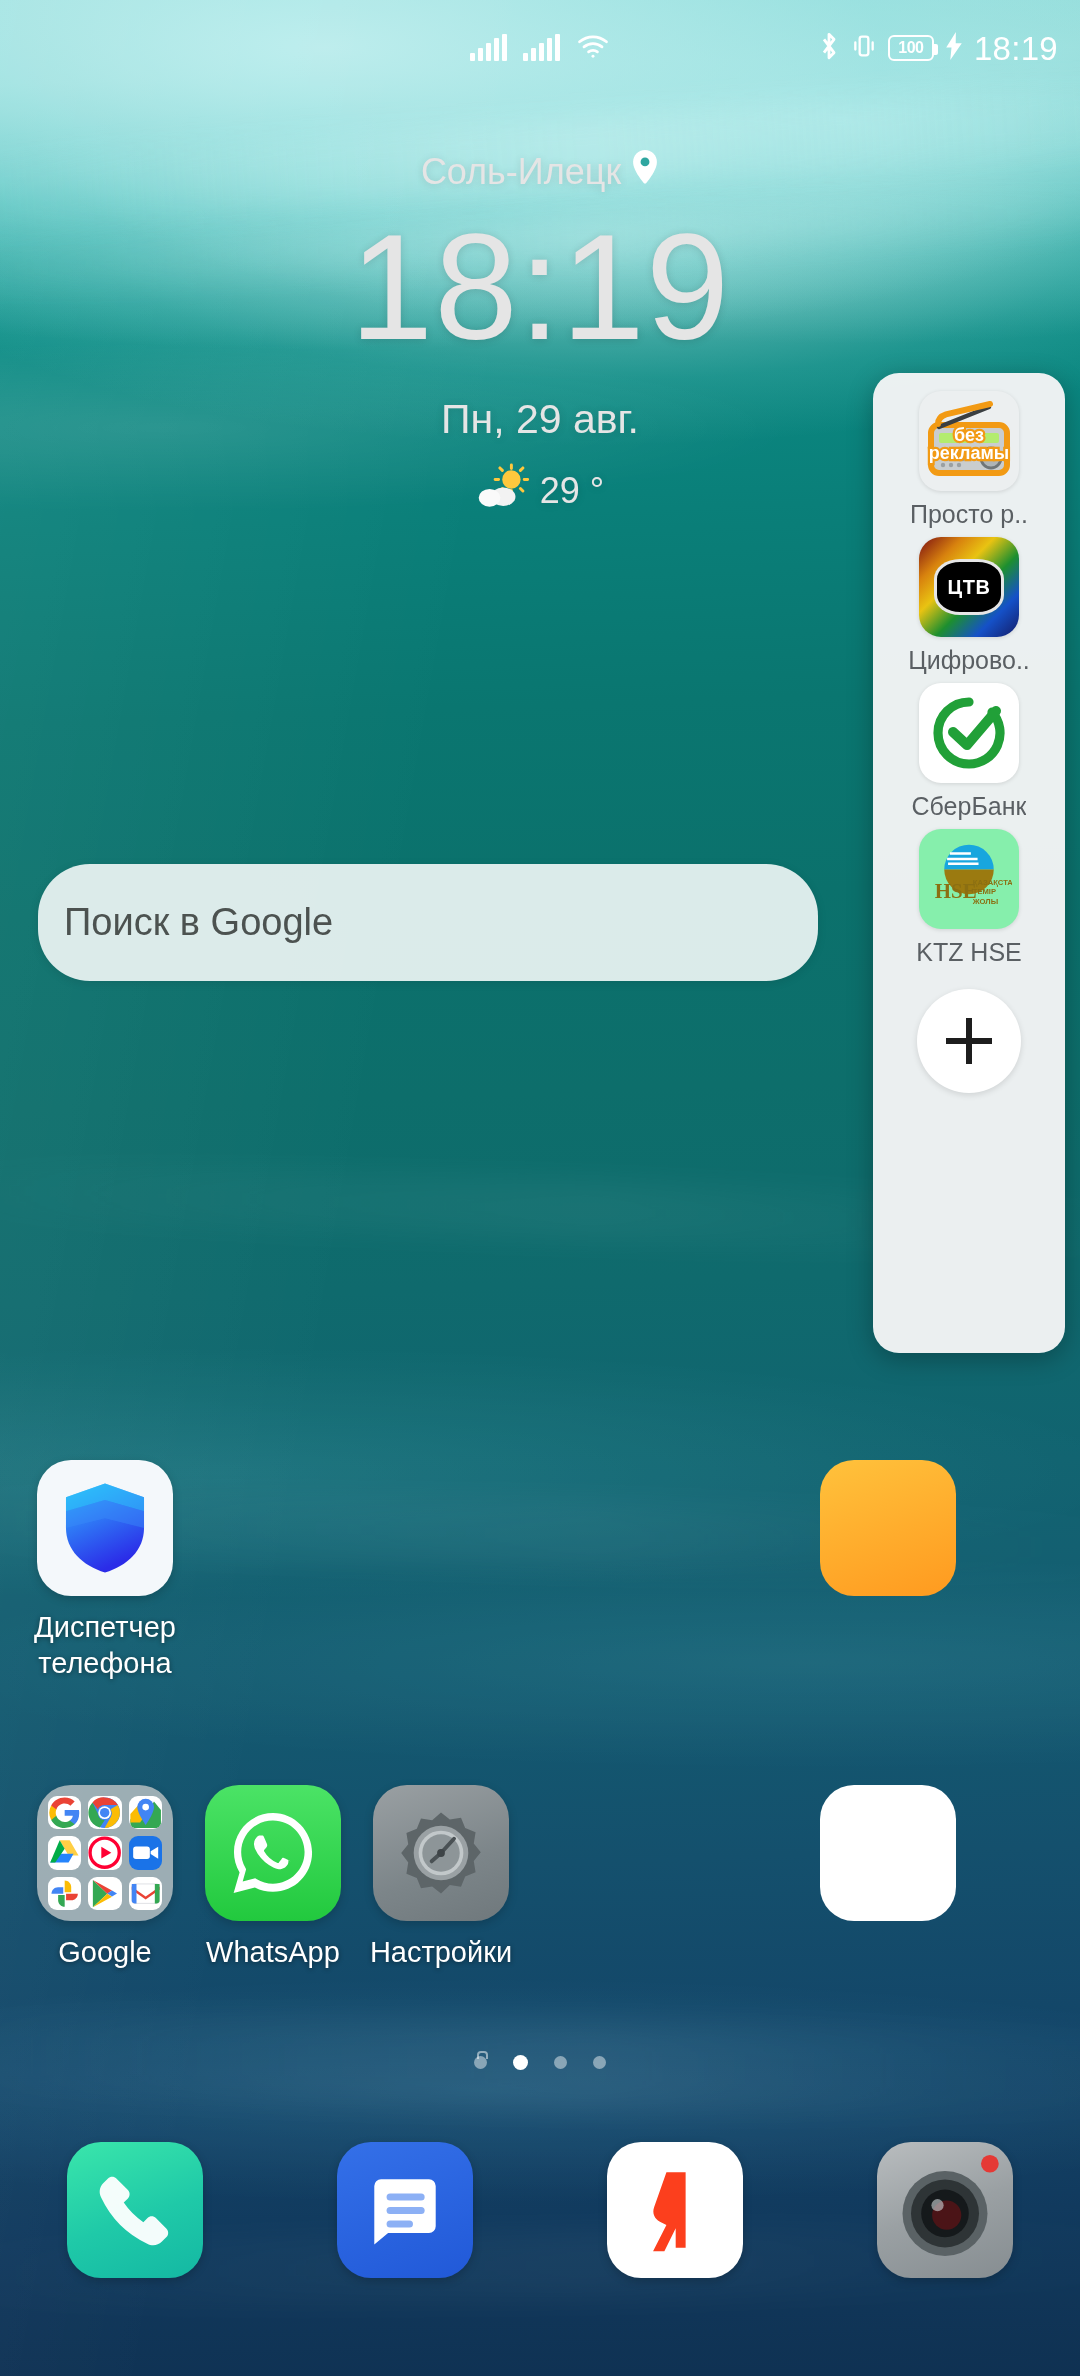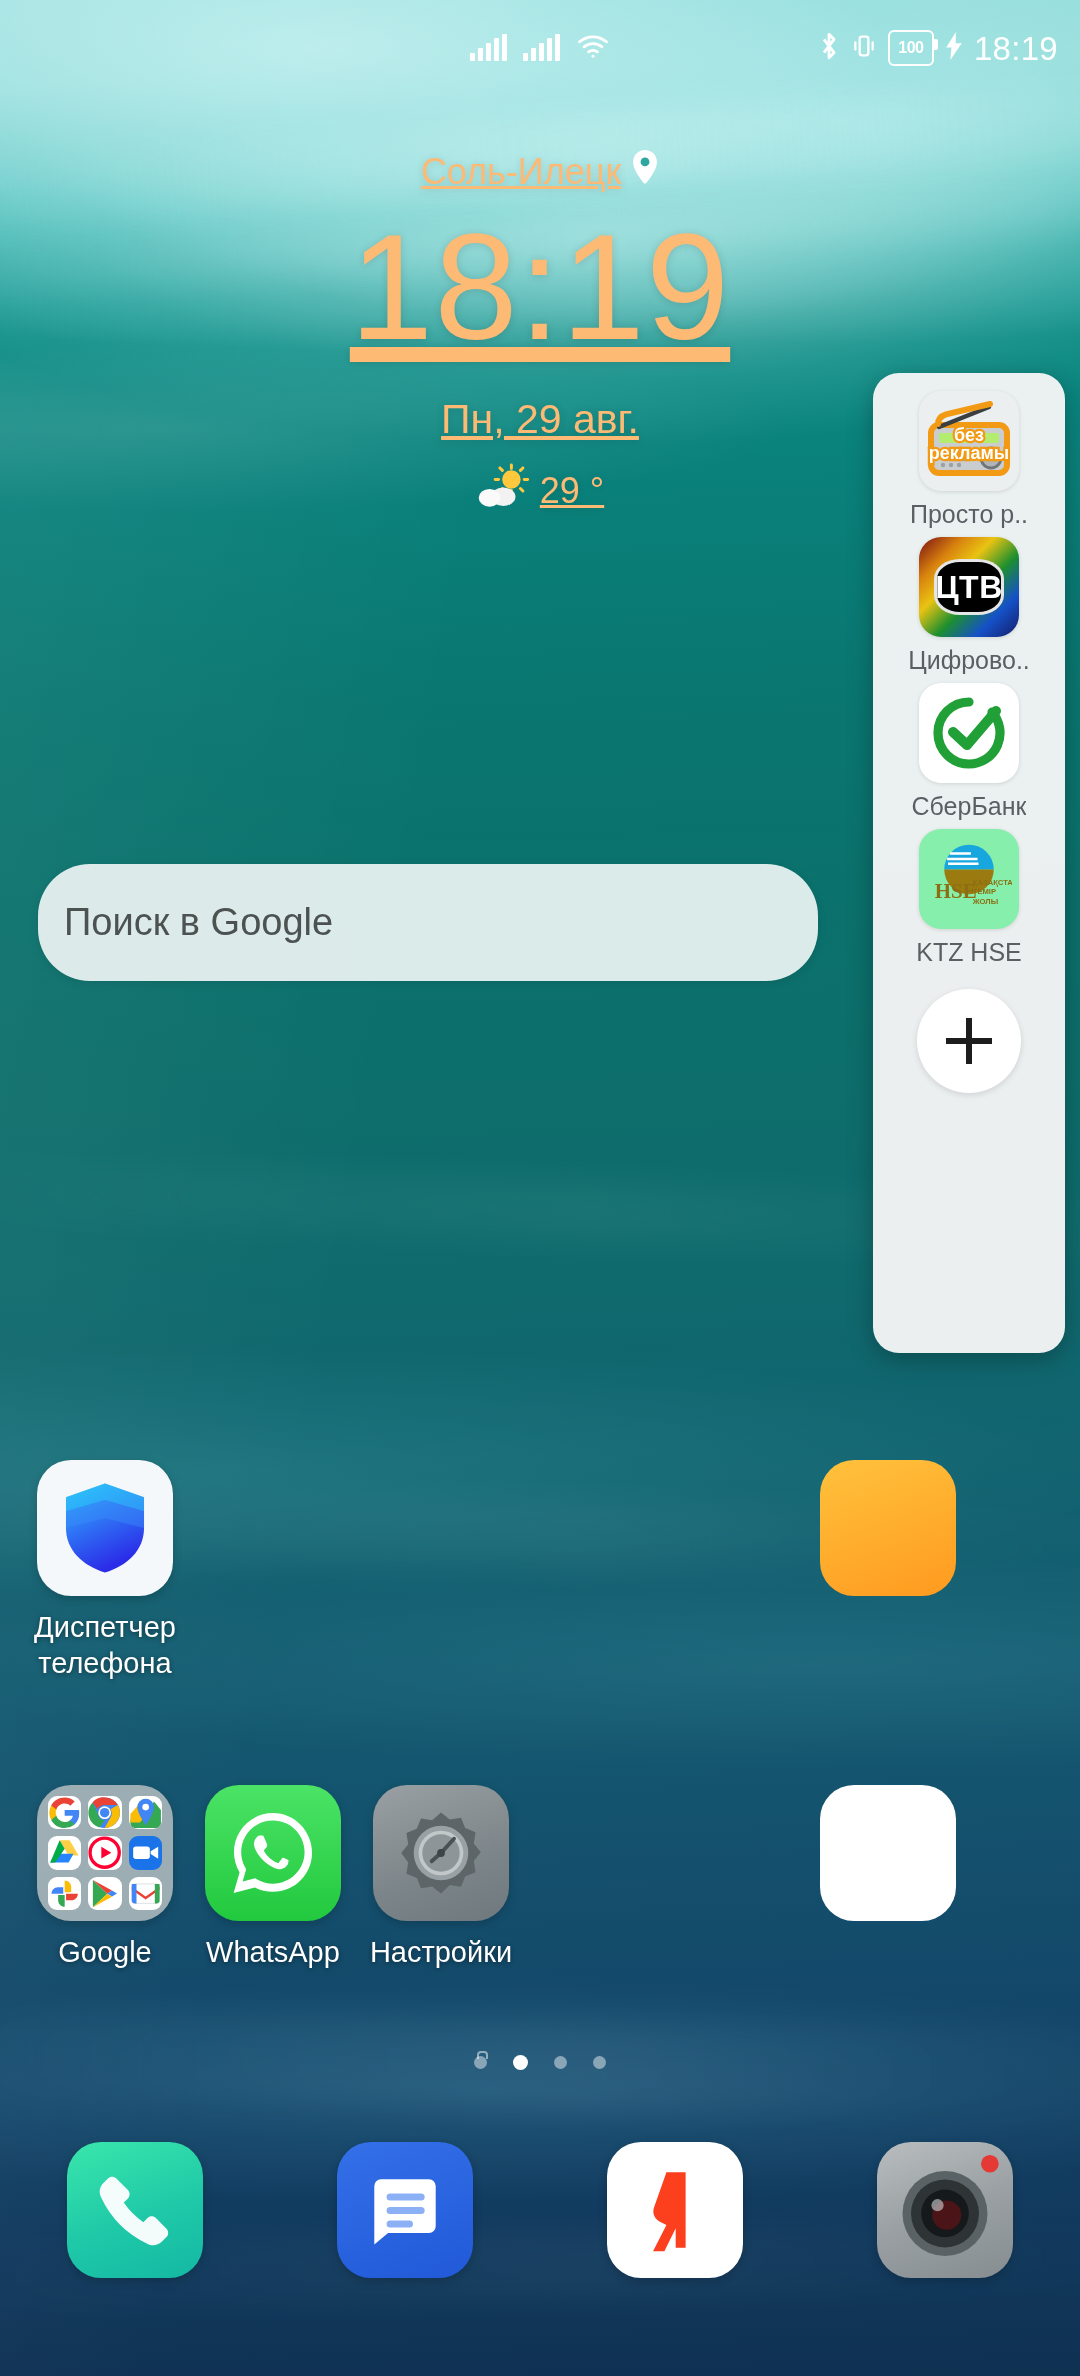--- a/index.html
+++ b/index.html
@@ -62,32 +62,31 @@
     z-index:40;
   }
   .sb-left { position:absolute; left:50%; transform:translateX(-50%); display:flex; align-items:center; gap:16px; }
   .sb-right { position:absolute; right:22px; display:flex; align-items:center; gap:11px; }
   .bars { display:flex; align-items:flex-end; gap:3px; height:26px; }
   .bars i { display:block; width:5px; background:#fff; border-radius:1px; }
   .bars i:nth-child(1){height:8px;} .bars i:nth-child(2){height:13px;}
   .bars i:nth-child(3){height:18px;} .bars i:nth-child(4){height:23px;} .bars i:nth-child(5){height:27px;}
   .sb-clock { font-size:33px; font-weight:500; letter-spacing:0.3px; line-height:1; }
   .batt {
-    width:46px; height:36px; border:2.5px solid #fff; border-radius:6px;
+    width:46px; height:26px; border:2.5px solid #fff; border-radius:6px;
     display:flex; align-items:center; justify-content:center;
     font-size:16px; font-weight:700; letter-spacing:-0.5px; position:relative;
   }
   .batt:after { content:""; position:absolute; right:-6px; top:7px; width:3.5px; height:11px; background:#fff; border-radius:0 2px 2px 0; }
 
   
   #clock-widget {
     position:absolute; top:150px; left:0; right:0;
-    text-align:center; color:#fdba74; z-index:20;
+    text-align:center; color:#e5e5e5; z-index:20;
     text-shadow:0 1px 8px rgba(0,0,0,0.14);
-    text-decoration:underline;
   }
   #location-row { display:flex; align-items:center; justify-content:center; gap:10px; font-size:36px; font-weight:400; }
   #clock-time {
     font-size:150px; font-weight:300; letter-spacing:1px; line-height:1.18;
     margin-top:6px; font-family:"Liberation Sans", sans-serif;
   }
   #date-text { font-size:41px; font-weight:400; margin-top:20px; }
   #weather-row { display:flex; align-items:center; justify-content:center; gap:8px; margin-top:20px; font-size:36px; }
 
   
@@ -162,21 +161,21 @@
     display:flex; align-items:center; justify-content:center;
     margin-top:14px; box-shadow:0 2px 6px rgba(0,0,0,0.12);
   }
   #add-button:before, #add-button:after { content:""; position:absolute; background:#1d1d1d; }
   .plus-h { width:46px; height:6px; background:#1d1d1d; position:absolute; }
   .plus-v { width:6px; height:46px; background:#1d1d1d; position:absolute; }
 
   
   .ic-radio { background:#eceff0; }
   .ic-ctv { background:linear-gradient(135deg,#7a0d12 0%,#d8820e 22%,#e9c312 38%,#1d8f2f 58%,#1551c8 78%,#141c66 100%); display:flex; align-items:center; justify-content:center; }
-  .ctv-screen { width:70px; height:56px; border-radius:26px/20px; background:#000; border:3px solid rgba(255,255,255,0.9); display:flex; align-items:center; justify-content:center; color:#fff; font-size:32px; font-weight:700; letter-spacing:0.5px; }
+  .ctv-screen { width:70px; height:56px; border-radius:26px/20px; background:#000; border:3px solid rgba(255,255,255,0.9); display:flex; align-items:center; justify-content:center; color:#fff; font-size:20px; font-weight:700; letter-spacing:0.5px; }
   .ic-sber { background:#fff; display:flex; align-items:center; justify-content:center; }
   .ic-ktz { background:#86efac; display:flex; flex-direction:column; align-items:center; justify-content:center; padding:10px; }
   .ic-shazam { background:transparent; display:flex; align-items:center; justify-content:center; }
 
   
   .behind { position:absolute; z-index:11; border-radius:34px; }
 </style>
 </head>
 <body>
 

